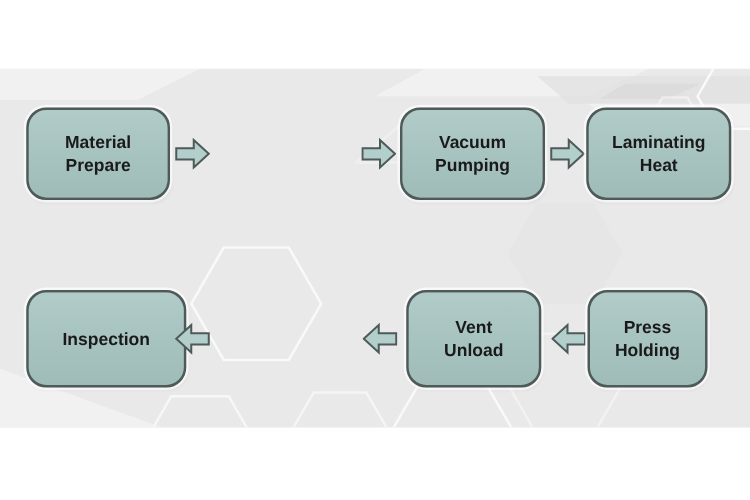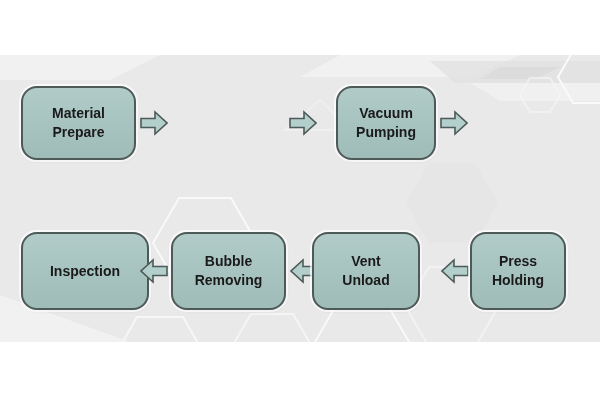--- a/index.html
+++ b/index.html
@@ -82,48 +82,48 @@
         </svg>
     </span>
 
 
     <span class="arrow r1" style="left:289px;">
       <svg viewBox="0 0 28 26">
           <path d="M1,8.5 H15 V2 L27,13 L15,24 V17.5 H1 Z" fill="#b3cfcc" stroke="#4d5a58" stroke-width="1.6" stroke-linejoin="miter"></path>
         </svg>
     </span>
 
-    <div class="node row1" style="left:336px;width:100px;">Vacuum
+    <div class="node row1" style="left:320px;width:116px;">Vacuum
 Pumping</div>
 
     <span class="arrow r1" style="left:440px;">
       <svg viewBox="0 0 28 26">
           <path d="M1,8.5 H15 V2 L27,13 L15,24 V17.5 H1 Z" fill="#b3cfcc" stroke="#4d5a58" stroke-width="1.6" stroke-linejoin="miter"></path>
         </svg>
     </span>
 
+    <div class="node row1" style="left:469px;width:116px;">Laminating
+Heat</div>
 
     <div class="node row2" style="left:21px;width:128px;">Inspection</div>
 
     <span class="arrow r2" style="left:140px;">
       <svg viewBox="0 0 28 26">
           <path d="M27,8.5 H13 V2 L1,13 L13,24 V17.5 H27 Z" fill="#b3cfcc" stroke="#4d5a58" stroke-width="1.6" stroke-linejoin="miter"></path>
         </svg>
     </span>
 
-    <div class="node row2" style="left:171px;width:115px;">Bubble
-Removing</div>
 
     <span class="arrow r2" style="left:290px;">
       <svg viewBox="0 0 28 26">
           <path d="M27,8.5 H13 V2 L1,13 L13,24 V17.5 H27 Z" fill="#b3cfcc" stroke="#4d5a58" stroke-width="1.6" stroke-linejoin="miter"></path>
         </svg>
     </span>
 
-    <div class="node row2" style="left:312px;width:108px;">Vent
+    <div class="node row2" style="left:325px;width:108px;">Vent
 Unload</div>
 
     <span class="arrow r2" style="left:441px;">
       <svg viewBox="0 0 28 26">
           <path d="M27,8.5 H13 V2 L1,13 L13,24 V17.5 H27 Z" fill="#b3cfcc" stroke="#4d5a58" stroke-width="1.6" stroke-linejoin="miter"></path>
         </svg>
     </span>
 
     <div class="node row2" style="left:470px;width:96px;">Press
 Holding</div>

